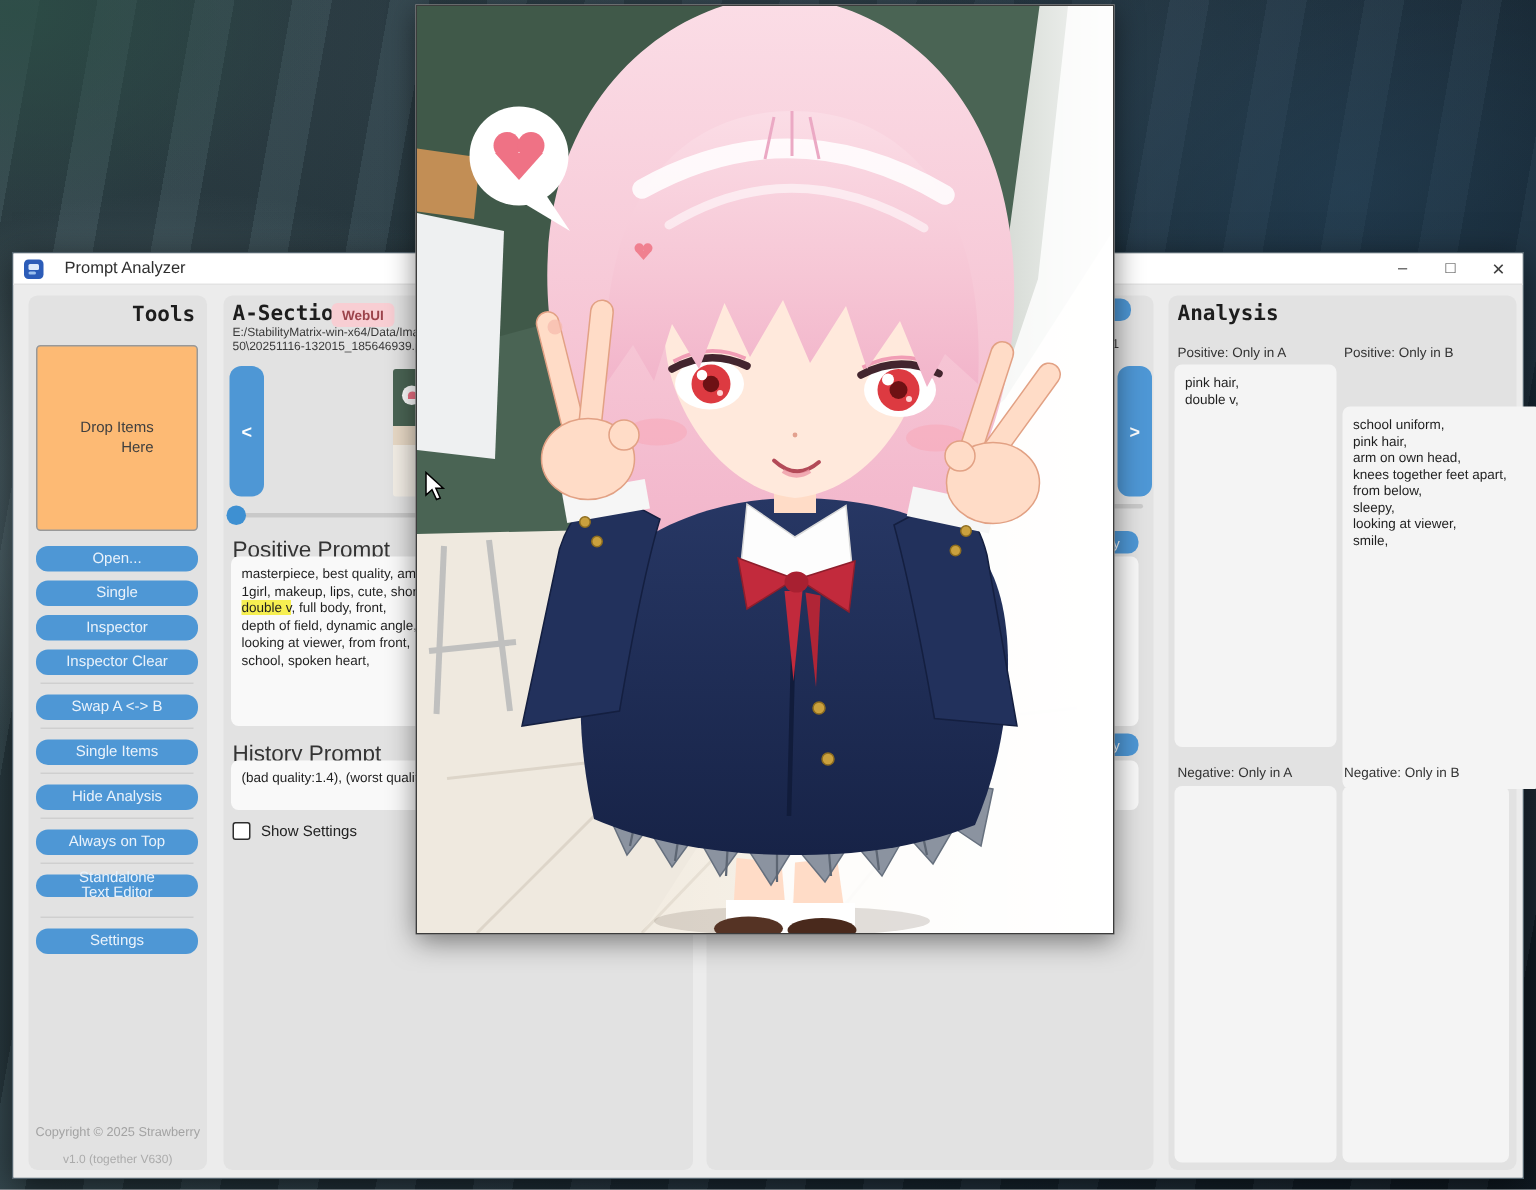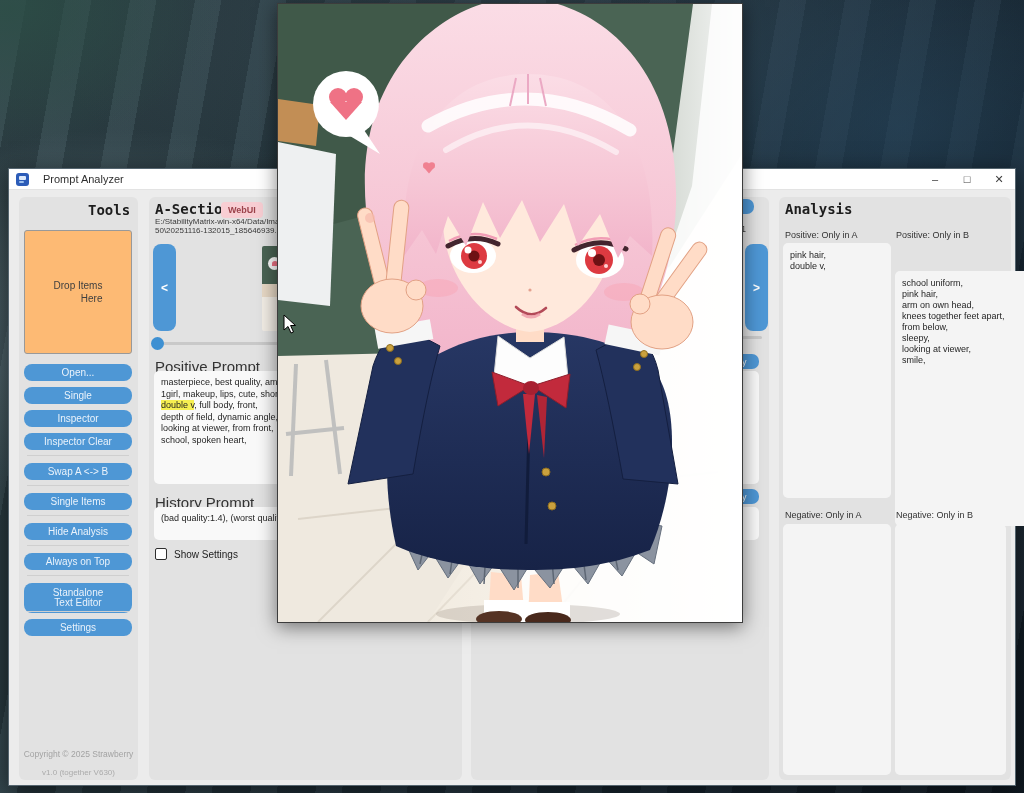--- a/index.html
+++ b/index.html
@@ -124,21 +124,21 @@
         <div class="tool-btn" style="top:236px">Inspector Clear</div>
         <div class="tool-sep" style="top:258px"></div>
         <div class="tool-btn" style="top:266px">Swap A &lt;-&gt; B</div>
         <div class="tool-sep" style="top:288px"></div>
         <div class="tool-btn" style="top:296px">Single Items</div>
         <div class="tool-sep" style="top:318px"></div>
         <div class="tool-btn" style="top:326px">Hide Analysis</div>
         <div class="tool-sep" style="top:348px"></div>
         <div class="tool-btn" style="top:356px">Always on Top</div>
         <div class="tool-sep" style="top:378px"></div>
-        <div class="tool-btn" style="top:386px; height:30px;">Standalone
+        <div class="tool-btn" style="top:386px; height:15px;">Standalone
 Text Editor</div>
         <div class="tool-sep" style="top:414px"></div>
         <div class="tool-btn" style="top:422px">Settings</div>
 
         <div class="copyright">Copyright © 2025 Strawberry</div>
         <div class="version">v1.0 (together V630)</div>
       </div>
 
       <div class="panel a-panel">
         <div class="panel-heading section-heading">A-Section</div>

